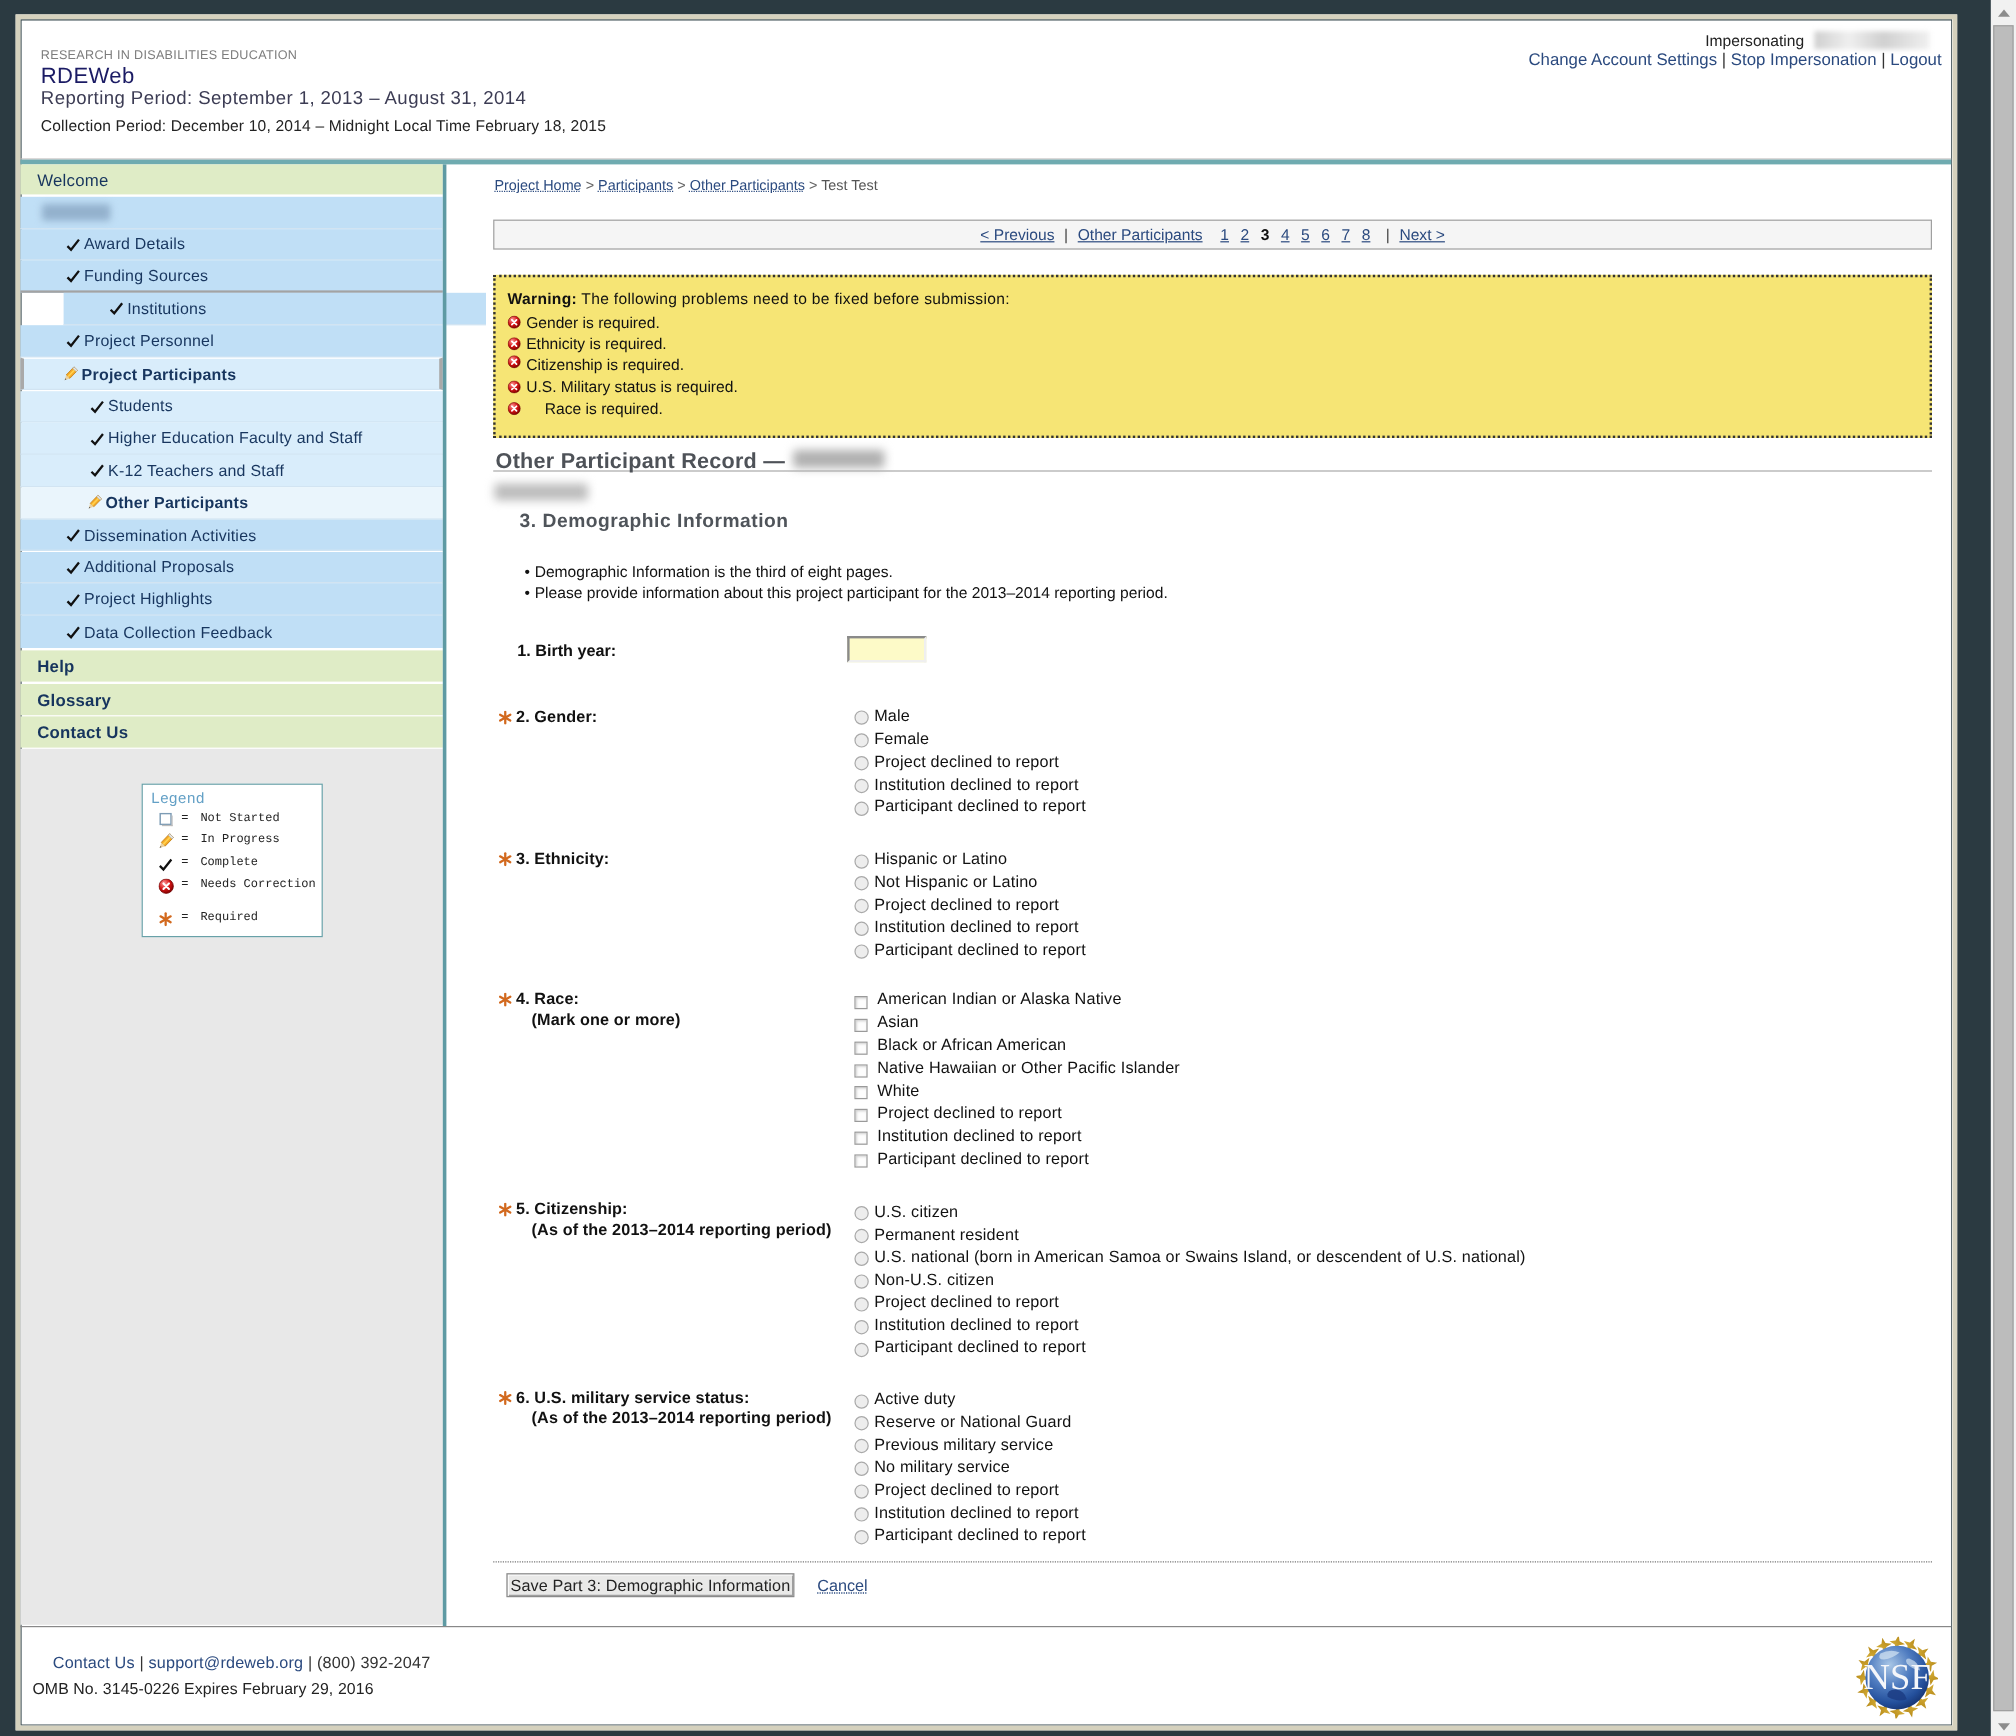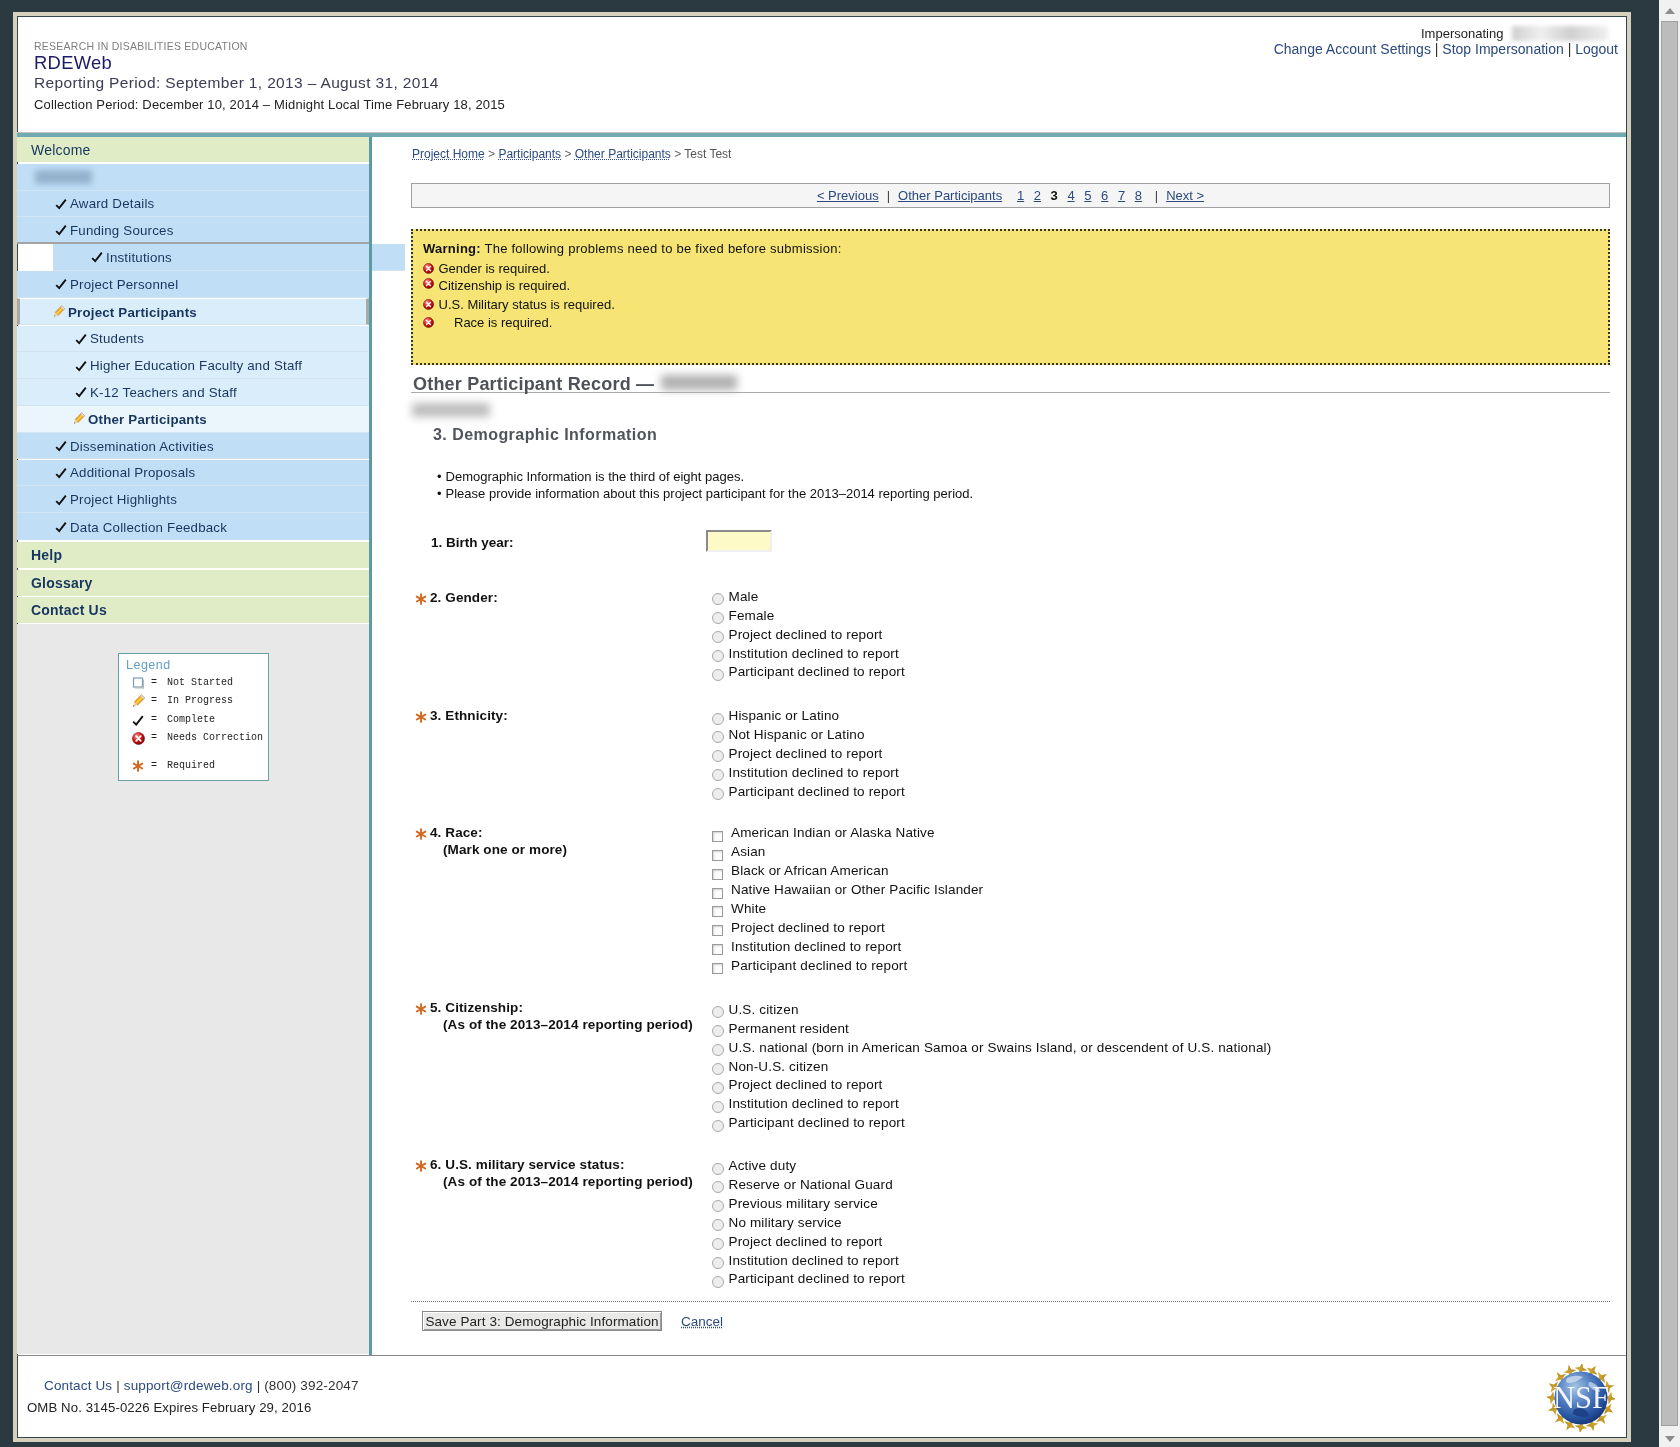--- a/index.html
+++ b/index.html
@@ -258,20 +258,34 @@
           <radialGradient id="rg11" cx="35%" cy="30%" r="75%">
             <stop offset="0%" stop-color="#ff9a9a"></stop>
             <stop offset="55%" stop-color="#d41414"></stop>
             <stop offset="100%" stop-color="#7e0000"></stop>
           </radialGradient>
         </defs>
         <circle cx="6.5" cy="6.5" r="6" fill="url(#rg11)" stroke="#6e0000" stroke-width="0.6"></circle>
         <path d="M4.2 4.2 L8.8 8.8 M8.8 4.2 L4.2 8.8" stroke="#fff" stroke-width="1.7" stroke-linecap="round"></path>
       </svg>
       <span>Gender is required.</span>
+    </div>
+    <div style="display:flex;align-items:center;gap:4.5px;height:17.9px">
+      <svg width="11" height="11" viewBox="0 0 13 13">
+        <defs>
+          <radialGradient id="rg11" cx="35%" cy="30%" r="75%">
+            <stop offset="0%" stop-color="#ff9a9a"></stop>
+            <stop offset="55%" stop-color="#d41414"></stop>
+            <stop offset="100%" stop-color="#7e0000"></stop>
+          </radialGradient>
+        </defs>
+        <circle cx="6.5" cy="6.5" r="6" fill="url(#rg11)" stroke="#6e0000" stroke-width="0.6"></circle>
+        <path d="M4.2 4.2 L8.8 8.8 M8.8 4.2 L4.2 8.8" stroke="#fff" stroke-width="1.7" stroke-linecap="round"></path>
+      </svg>
+      <span>Ethnicity is required.</span>
     </div>
     <div style="display:flex;align-items:flex-start;gap:4.5px;height:17.9px">
       <svg width="11" height="11" viewBox="0 0 13 13">
         <defs>
           <radialGradient id="rg11" cx="35%" cy="30%" r="75%">
             <stop offset="0%" stop-color="#ff9a9a"></stop>
             <stop offset="55%" stop-color="#d41414"></stop>
             <stop offset="100%" stop-color="#7e0000"></stop>
           </radialGradient>
         </defs>

